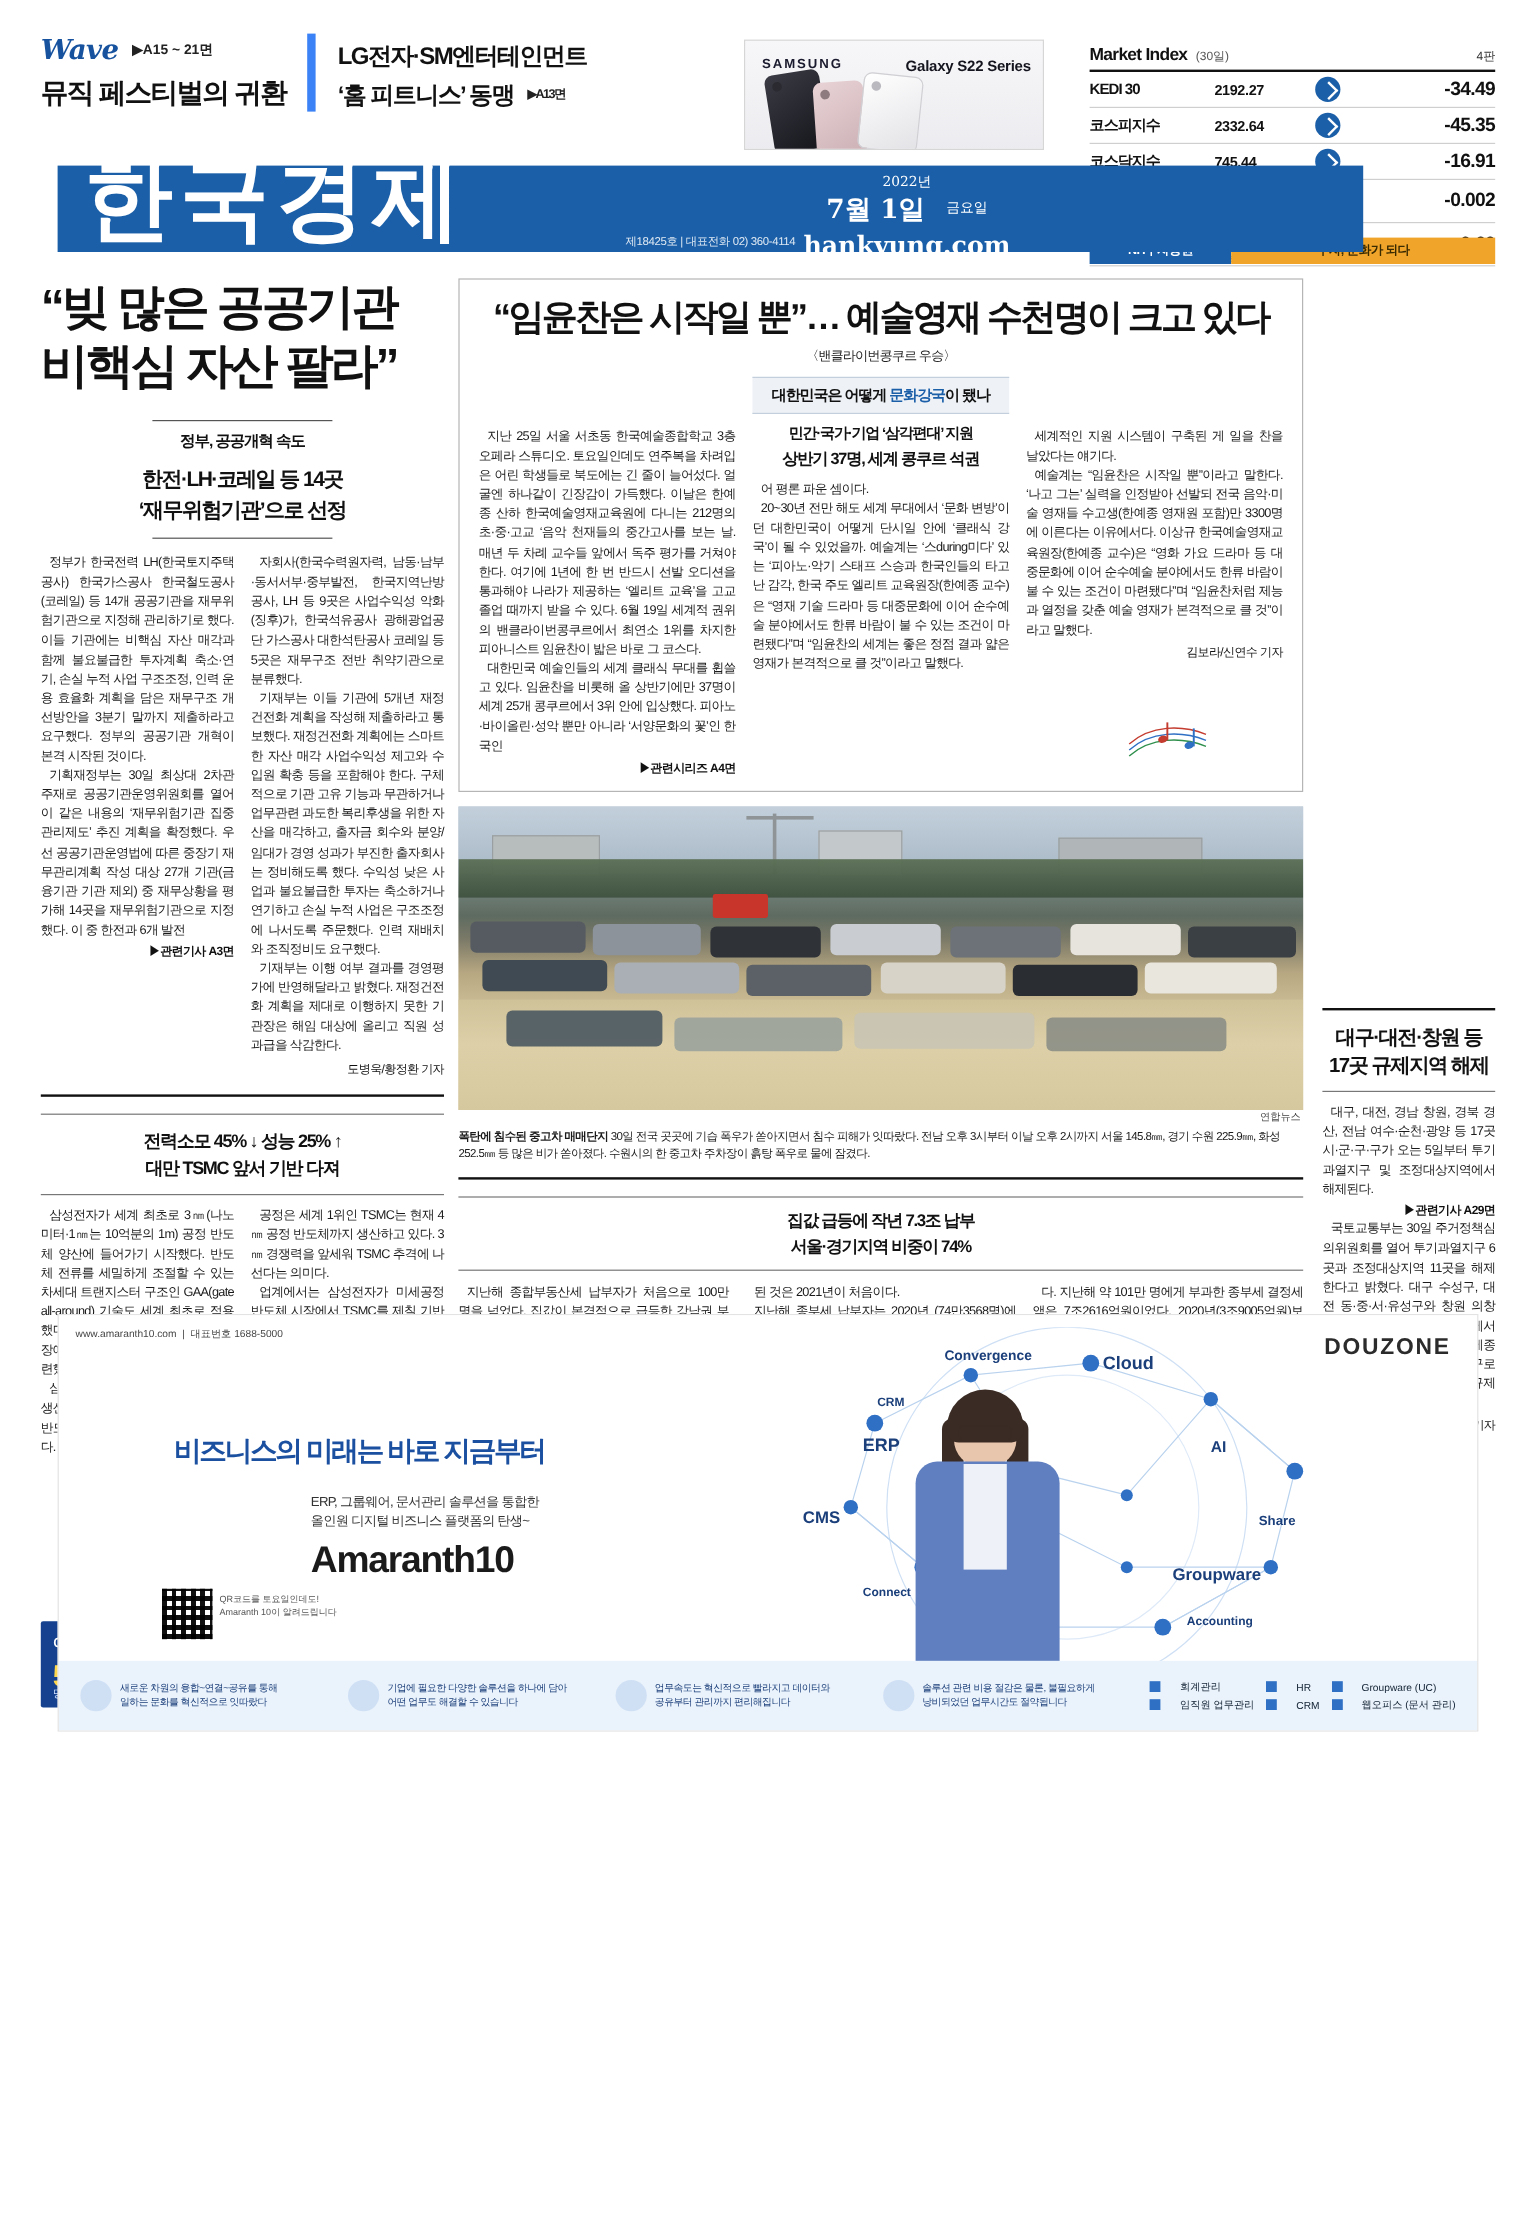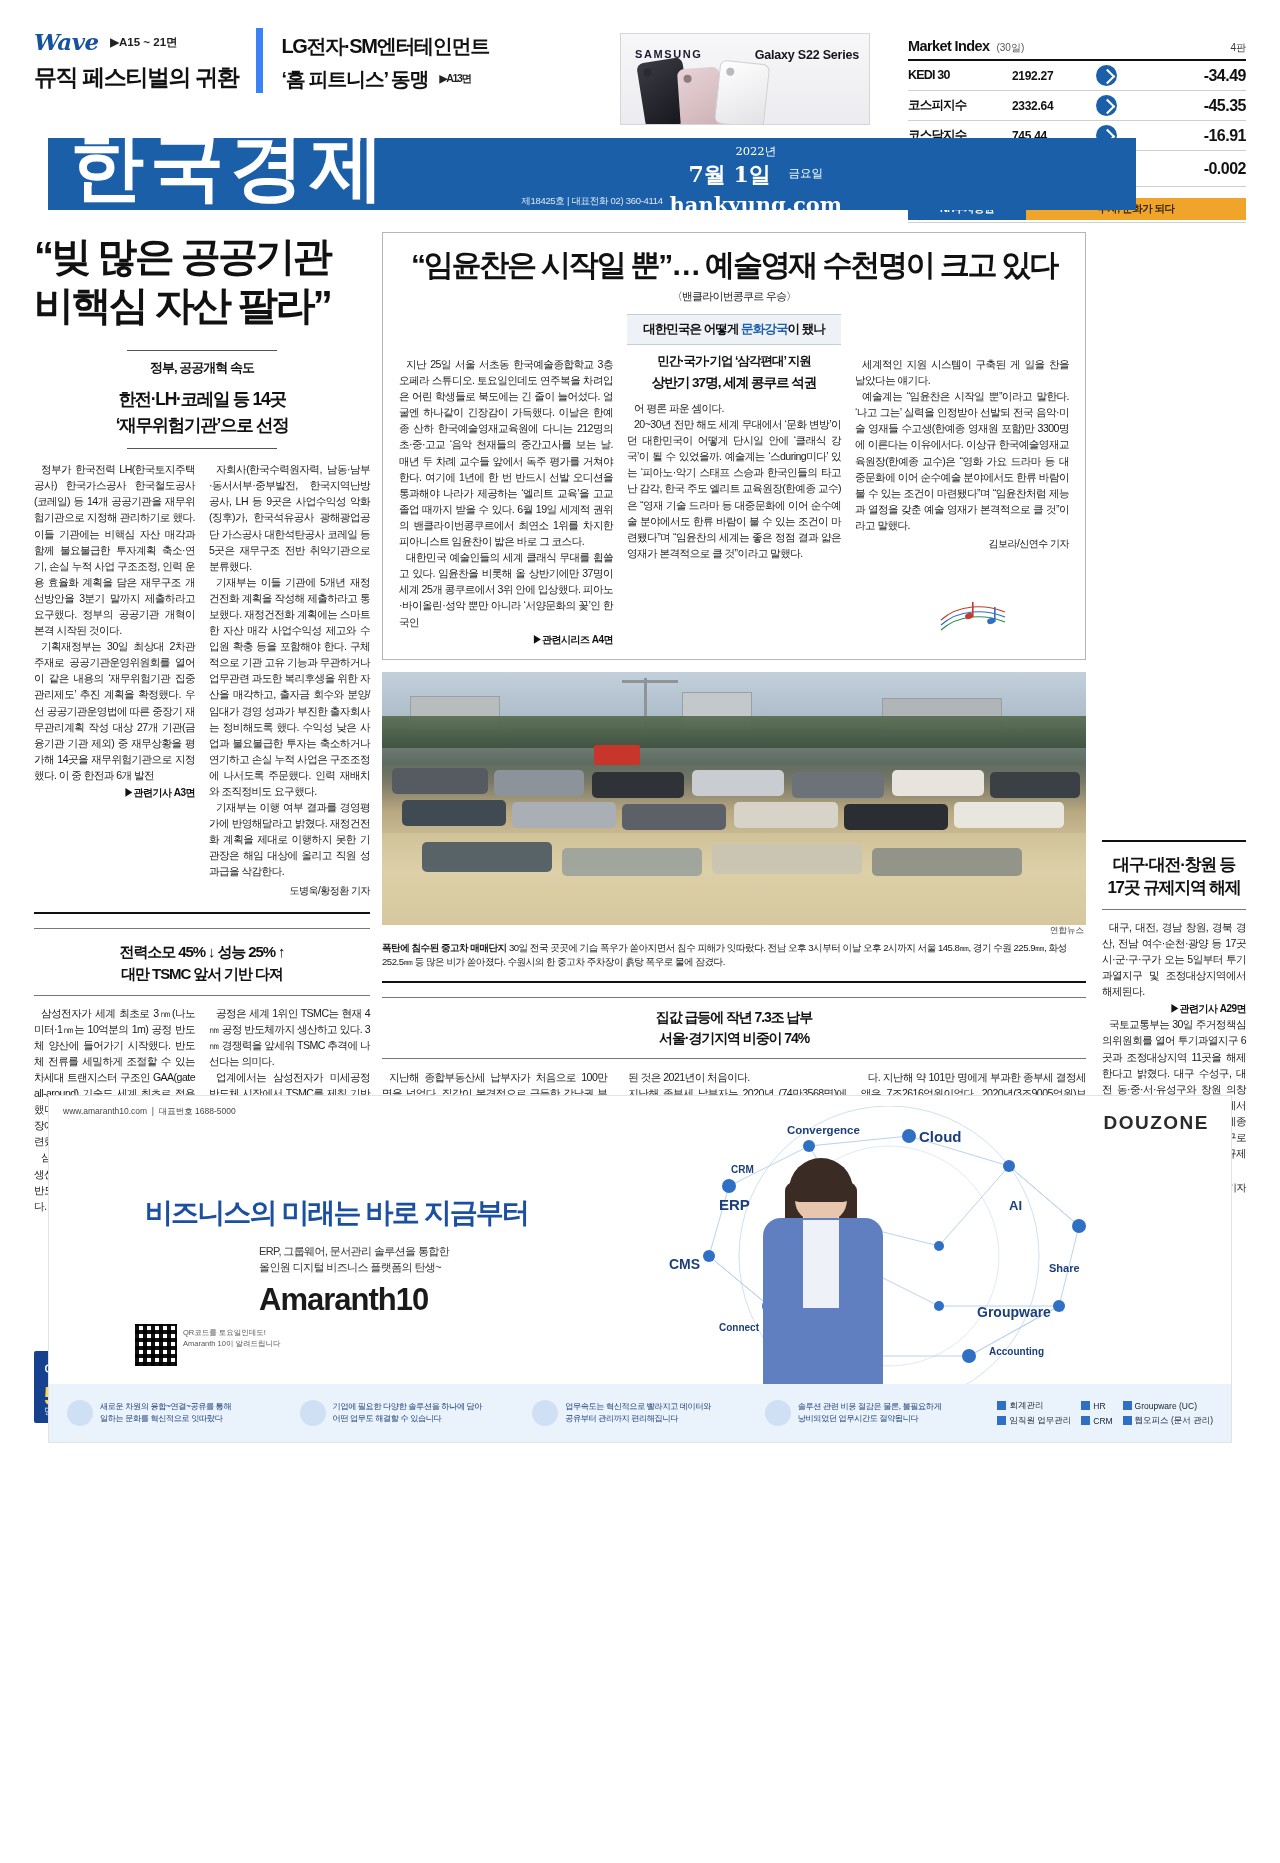--- a/index.html
+++ b/index.html
@@ -223,21 +223,21 @@
   
   .bottom-ad {
     position: absolute; left: 48px; top: 1095px; width: 1184px; height: 348px;
     background: #ffffff; border: 1px solid #e3e3e3; overflow: hidden;
   }
   .ad-top { position: relative; height: 290px; background: #ffffff; }
   .ad-url { position: absolute; left: 14px; top: 10px; font-size: 8.5px; color: #444; }
   .douzone { position: absolute; right: 22px; top: 16px; font-size: 19px; font-weight: bold; letter-spacing: 1.5px; color: #2b2b2b;}
   .ad-headline {
     position: absolute; left: 96px; top: 98px;
-    font-size: 28px; font-weight: bold; color: #1b4fa0; letter-spacing: -1.9px;
+    font-size: 23px; font-weight: bold; color: #1b4fa0; letter-spacing: -1.9px;
   }
   .ad-sub1 { position: absolute; left: 210px; top: 148px; font-size: 11px; color: #333; letter-spacing: -0.6px;}
   .ad-sub2 { position: absolute; left: 210px; top: 164px; font-size: 11px; color: #333; letter-spacing: -0.6px;}
   .ad-brand { position: absolute; left: 210px; top: 186px; font-size: 31px; font-weight: bold; color: #1a1a1a; letter-spacing: -1px;}
   .ad-brand .num { color: #1a1a1a; }
   .qr { position: absolute; left: 86px; top: 228px; width: 42px; height: 42px; background:
       repeating-linear-gradient(0deg,#111 0 4px,#fff 4px 8px),
       repeating-linear-gradient(90deg,#111 0 4px,transparent 4px 8px);
       background-blend-mode: multiply; }
   .qr-cap { position: absolute; left: 134px; top: 232px; font-size: 7.5px; color: #555; line-height: 1.4;}
@@ -257,21 +257,21 @@
     position: absolute; left: 0; right: 0; bottom: 0; height: 58px;
     background: #eaf2fb; display: flex; align-items: center; padding: 0 18px; gap: 14px;
   }
   .ad-feat { display: flex; align-items: center; gap: 7px; flex: 1; }
   .feat-ic {
     width: 26px; height: 26px; border-radius: 50%; background: #cfe0f5;
     flex: 0 0 auto; position: relative;
   }
   .feat-tx { font-size: 8.2px; color: #1b3f7a; line-height: 1.45; letter-spacing: -0.4px;}
   .ad-tags { display: grid; grid-template-columns: auto auto auto; gap: 3px 10px; }
-  .tag { font-size: 8.5px; color: #123; display: flex; align-items: center; gap: 3px; white-space: nowrap;}
+  .tag { font-size: 8.5px; color: #123; display: flex; align-items: center; gap: 16px; white-space: nowrap;}
   .tag .sq { width: 9px; height: 9px; background: #2f6fc4; display: inline-block; }
 </style>
 </head>
 <body>
 
 <div class="page">
 
   <div class="topstrip">
     <div class="top-left">
       <div class="wave-blk">

